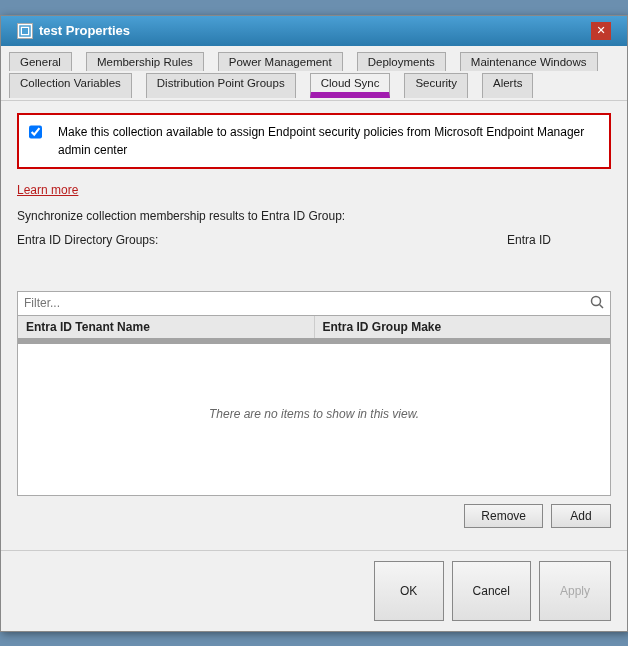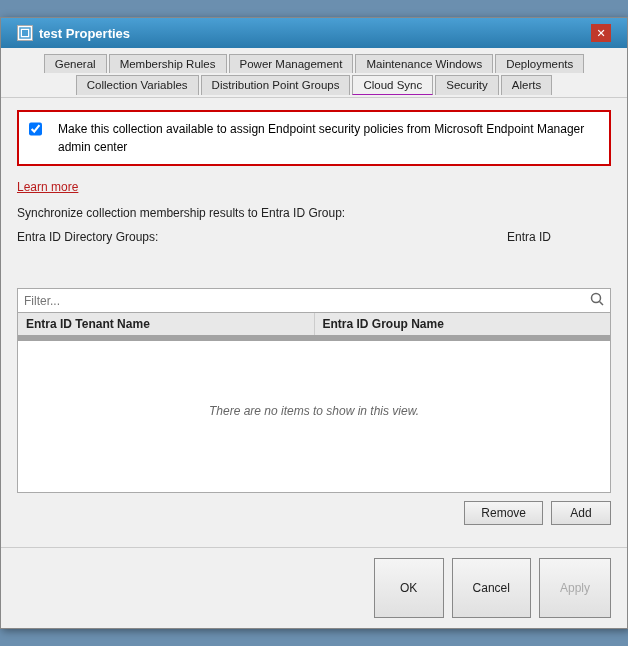--- a/index.html
+++ b/index.html
@@ -56,37 +56,36 @@
       align-items: center;
       justify-content: center;
     }
     .tabs-container {
       background: #f0f0f0;
       padding: 6px 8px 0 8px;
       border-bottom: 1px solid #ccc;
     }
     .tab-row {
       display: flex;
-      gap: 2px;
+      gap: 14px;
       margin-bottom: 2px;
-      justify-content: center;
     }
     .tab {
       padding: 3px 10px;
       background: #e0e0e0;
       border: 1px solid #aaa;
       border-bottom: none;
       cursor: pointer;
       font-size: 11.5px;
       color: #222;
       white-space: nowrap;
     }
     .tab.active {
       background: #f0f0f0;
-      border-bottom: 1px solid #a21caf;
+      border-bottom: 6px solid #a21caf;
       position: relative;
       z-index: 2;
       font-weight: 500;
     }
     .content {
       padding: 12px 16px;
       background: #f0f0f0;
     }
     .highlight-box {
       border: 2px solid #cc0000;
@@ -244,22 +243,22 @@
       <span>test Properties</span>
     </div>
     <button class="close-btn">✕</button>
   </div>
 
   <div class="tabs-container">
     <div class="tab-row">
       <div class="tab">General</div>
       <div class="tab">Membership Rules</div>
       <div class="tab">Power Management</div>
+      <div class="tab">Deployments</div>
       <div class="tab">Maintenance Windows</div>
-      <div class="tab">Deployments</div>
     </div>
     <div class="tab-row">
       <div class="tab">Collection Variables</div>
       <div class="tab">Distribution Point Groups</div>
       <div class="tab active">Cloud Sync</div>
       <div class="tab">Security</div>
       <div class="tab">Alerts</div>
     </div>
   </div>
 
@@ -293,21 +292,21 @@
           <circle cx="6" cy="6" r="4.5" stroke="#666" stroke-width="1.5"></circle>
           <line x1="9.5" y1="9.5" x2="13" y2="13" stroke="#666" stroke-width="1.5"></line>
         </svg>
       </div>
     </div>
 
     
     <div class="table-container">
       <div class="table-header">
         <div class="th">Entra ID  Tenant  Name</div>
-        <div class="th">Entra ID  Group Name</div>
+        <div class="th">Entra ID  Group Make</div>
       </div>
       <div class="table-body">
         <span class="no-items-text">There are no items to show in this view.</span>
       </div>
     </div>
 
     
     <div class="bottom-buttons-row">
       <button class="btn btn-small">Remove</button>
       <button class="btn btn-small">Add</button>

